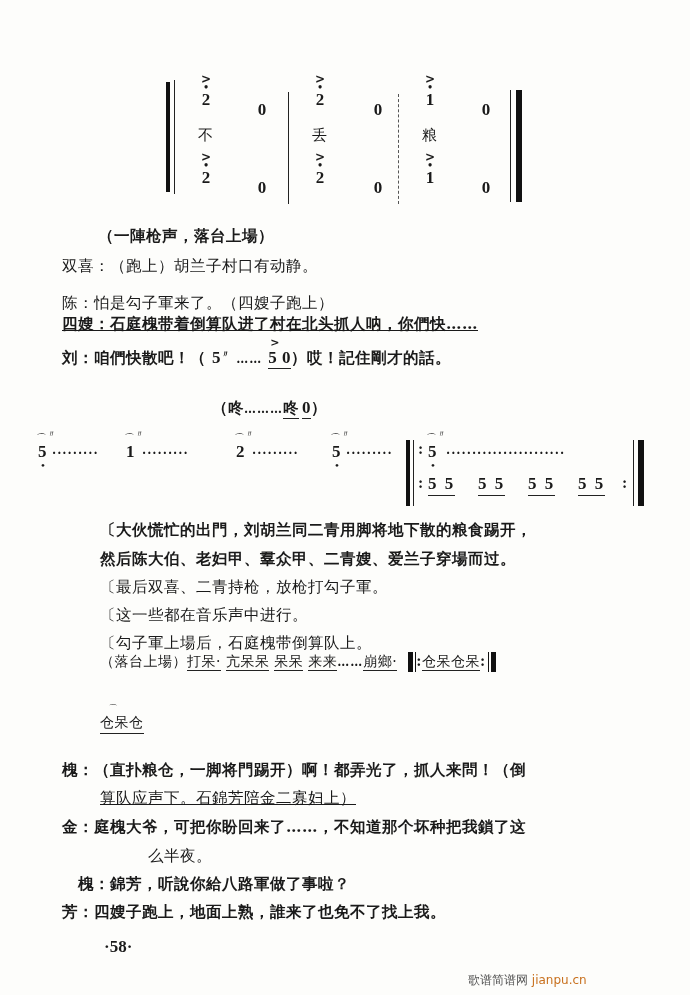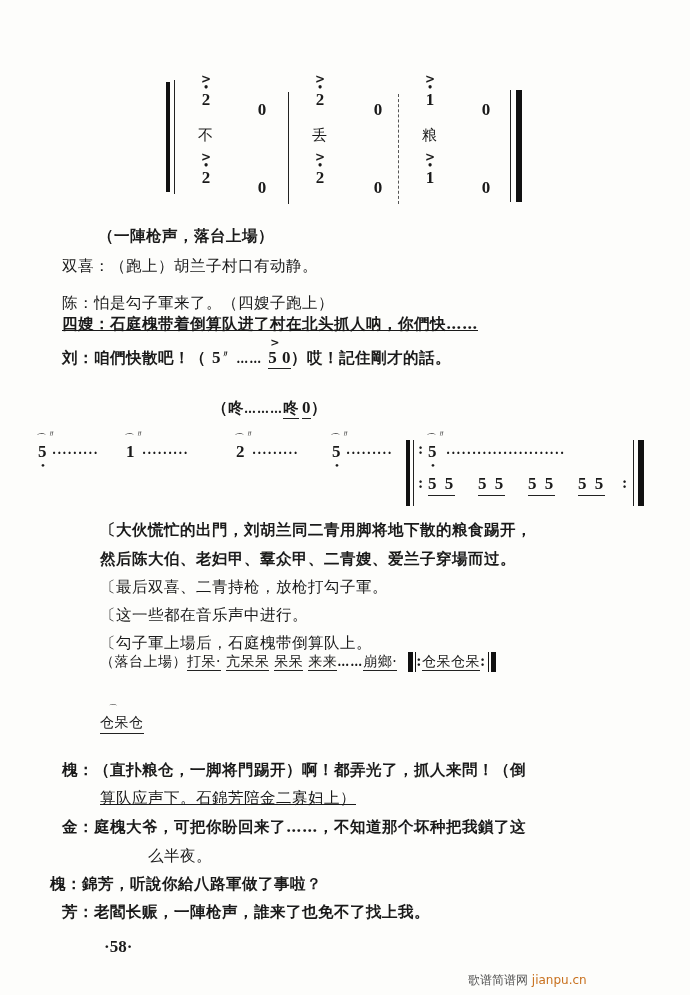--- a/index.html
+++ b/index.html
@@ -117,18 +117,18 @@
   <span class="ul">来来</span><span class="dots">……</span><span class="ul">崩鄉·</span>
   <span style="display:inline-block;width:5px;height:20px;background:#111;vertical-align:middle;margin-left:6px;"></span><span style="display:inline-block;width:1px;height:20px;background:#111;vertical-align:middle;margin-left:2px;"></span><b>:</b><span class="ul">仓呆仓呆</span><b>:</b><span style="display:inline-block;width:1px;height:20px;background:#111;vertical-align:middle;margin-left:2px;"></span><span style="display:inline-block;width:5px;height:20px;background:#111;vertical-align:middle;margin-left:2px;"></span>
 </div>
 <div class="abs" style="left:108px;top:702px;font-size:10px;">⌒</div>
 <div class="abs txt ul" style="left:100px;top:714px;font-size:14px;">仓呆仓</div>
 
 <div class="abs txt" style="left:62px;top:760px;font-weight:bold;"><span>槐：</span><span>（直扑粮仓，一脚将門踢开）啊！都弄光了，抓人来問！（倒</span></div>
 <div class="abs txt" style="left:100px;top:788px;text-decoration:underline;">算队应声下。石錦芳陪金二寡妇上）</div>
 <div class="abs txt" style="left:62px;top:817px;font-weight:bold;"><span>金：</span><span>庭槐大爷，可把你盼回来了……，不知道那个坏种把我鎖了这</span></div>
 <div class="abs txt" style="left:100px;top:846px;margin-left:48px;">么半夜。</div>
-<div class="abs txt" style="left:50px;top:874px;font-weight:bold;"><span>槐：</span><span>錦芳，听說你給八路軍做了事啦？</span></div>
-<div class="abs txt" style="left:62px;top:902px;font-weight:bold;"><span>芳：</span><span>老閻长赈，一陣枪声，誰来了也免不了找上我。</span></div>
+<div class="abs txt" style="left:78px;top:874px;font-weight:bold;"><span>槐：</span><span>錦芳，听說你給八路軍做了事啦？</span></div>
+<div class="abs txt" style="left:62px;top:902px;font-weight:bold;"><span>芳：</span><span>四嫂子跑上，地面上熟，誰来了也免不了找上我。</span></div>
 
 <div class="abs pagenum" style="left:104px;top:937px;">·58·</div>
 
 <div class="abs wm" style="left:468px;top:972px;text-align:center;"><span>歌谱简谱网</span> <span class="latin">jianpu.cn</span></div>
 
 </body></html>

